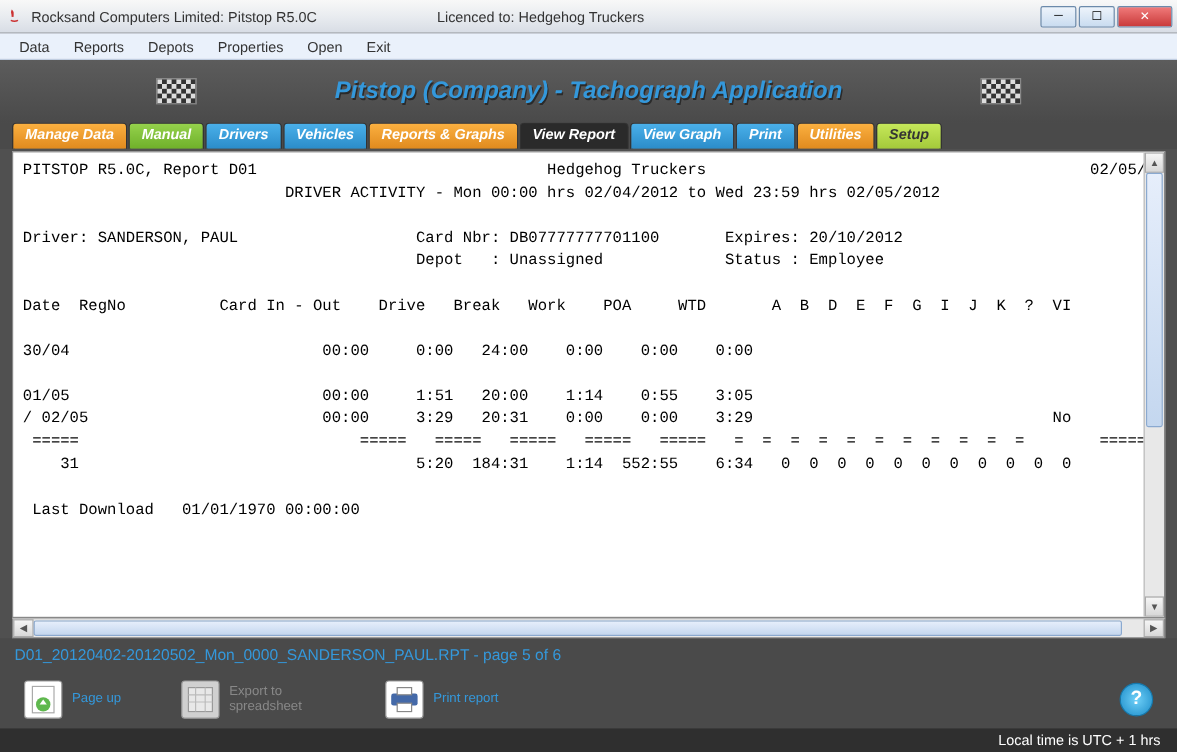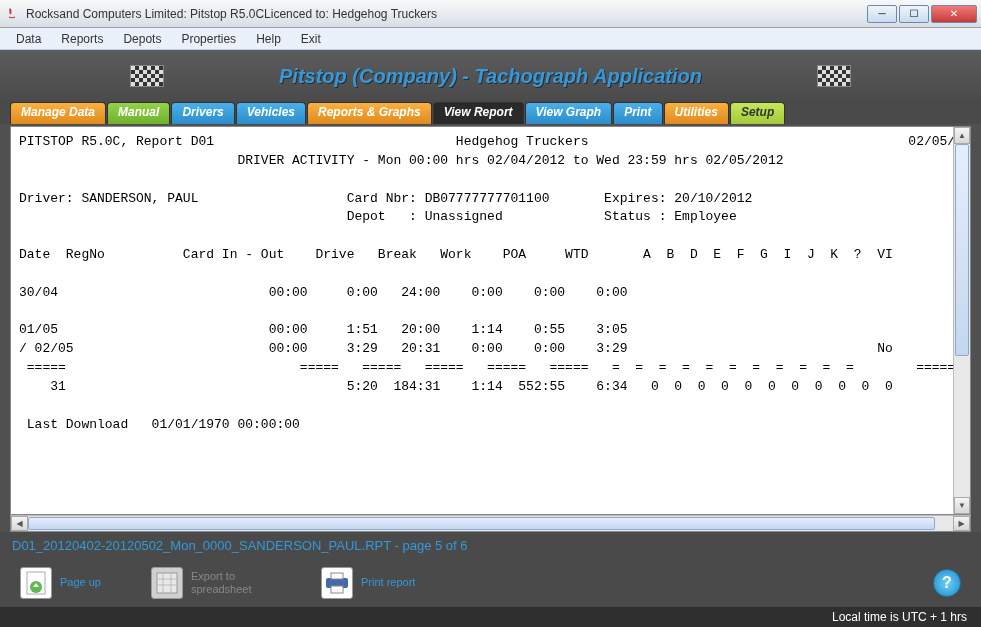--- a/index.html
+++ b/index.html
@@ -17,21 +17,21 @@
     border-bottom: 1px solid #a0a0a0;
     display: flex;
     align-items: center;
     padding: 0 4px;
   }
   .titlebar .java-icon {
     width: 16px; height: 16px; margin-right: 6px;
     display: inline-flex; align-items: center; justify-content: center;
   }
   .titlebar .title-text { color: #333; font-size: 12px; }
-  .titlebar .licence { color: #333; font-size: 12px; }
+  .titlebar .licence { margin-left: 100px; color: #333; font-size: 12px; }
   .titlebar .spacer { flex: 1; }
   .win-btns { display: flex; gap: 0; }
   .win-btn {
     width: 30px; height: 18px;
     border: 1px solid #6b8aab;
     border-radius: 2px;
     margin-left: 2px;
     display: flex; align-items: center; justify-content: center;
     font-size: 10px;
     background: linear-gradient(#eef4fb, #c9dcf0);
@@ -238,21 +238,21 @@
     <div class="win-btn max">☐</div>
     <div class="win-btn close">✕</div>
   </div>
 </div>
 
 <div class="menubar">
   <span class="menu-item">Data</span>
   <span class="menu-item">Reports</span>
   <span class="menu-item">Depots</span>
   <span class="menu-item">Properties</span>
-  <span class="menu-item">Help</span>
+  <span class="menu-item">Open</span>
   <span class="menu-item">Exit</span>
 </div>
 
 <div class="app-body">
 
   <div class="ribbon-title">
     <div class="flag left"></div>
     <h1>Pitstop (Company) - Tachograph Application</h1>
     <div class="flag right"></div>
   </div>

